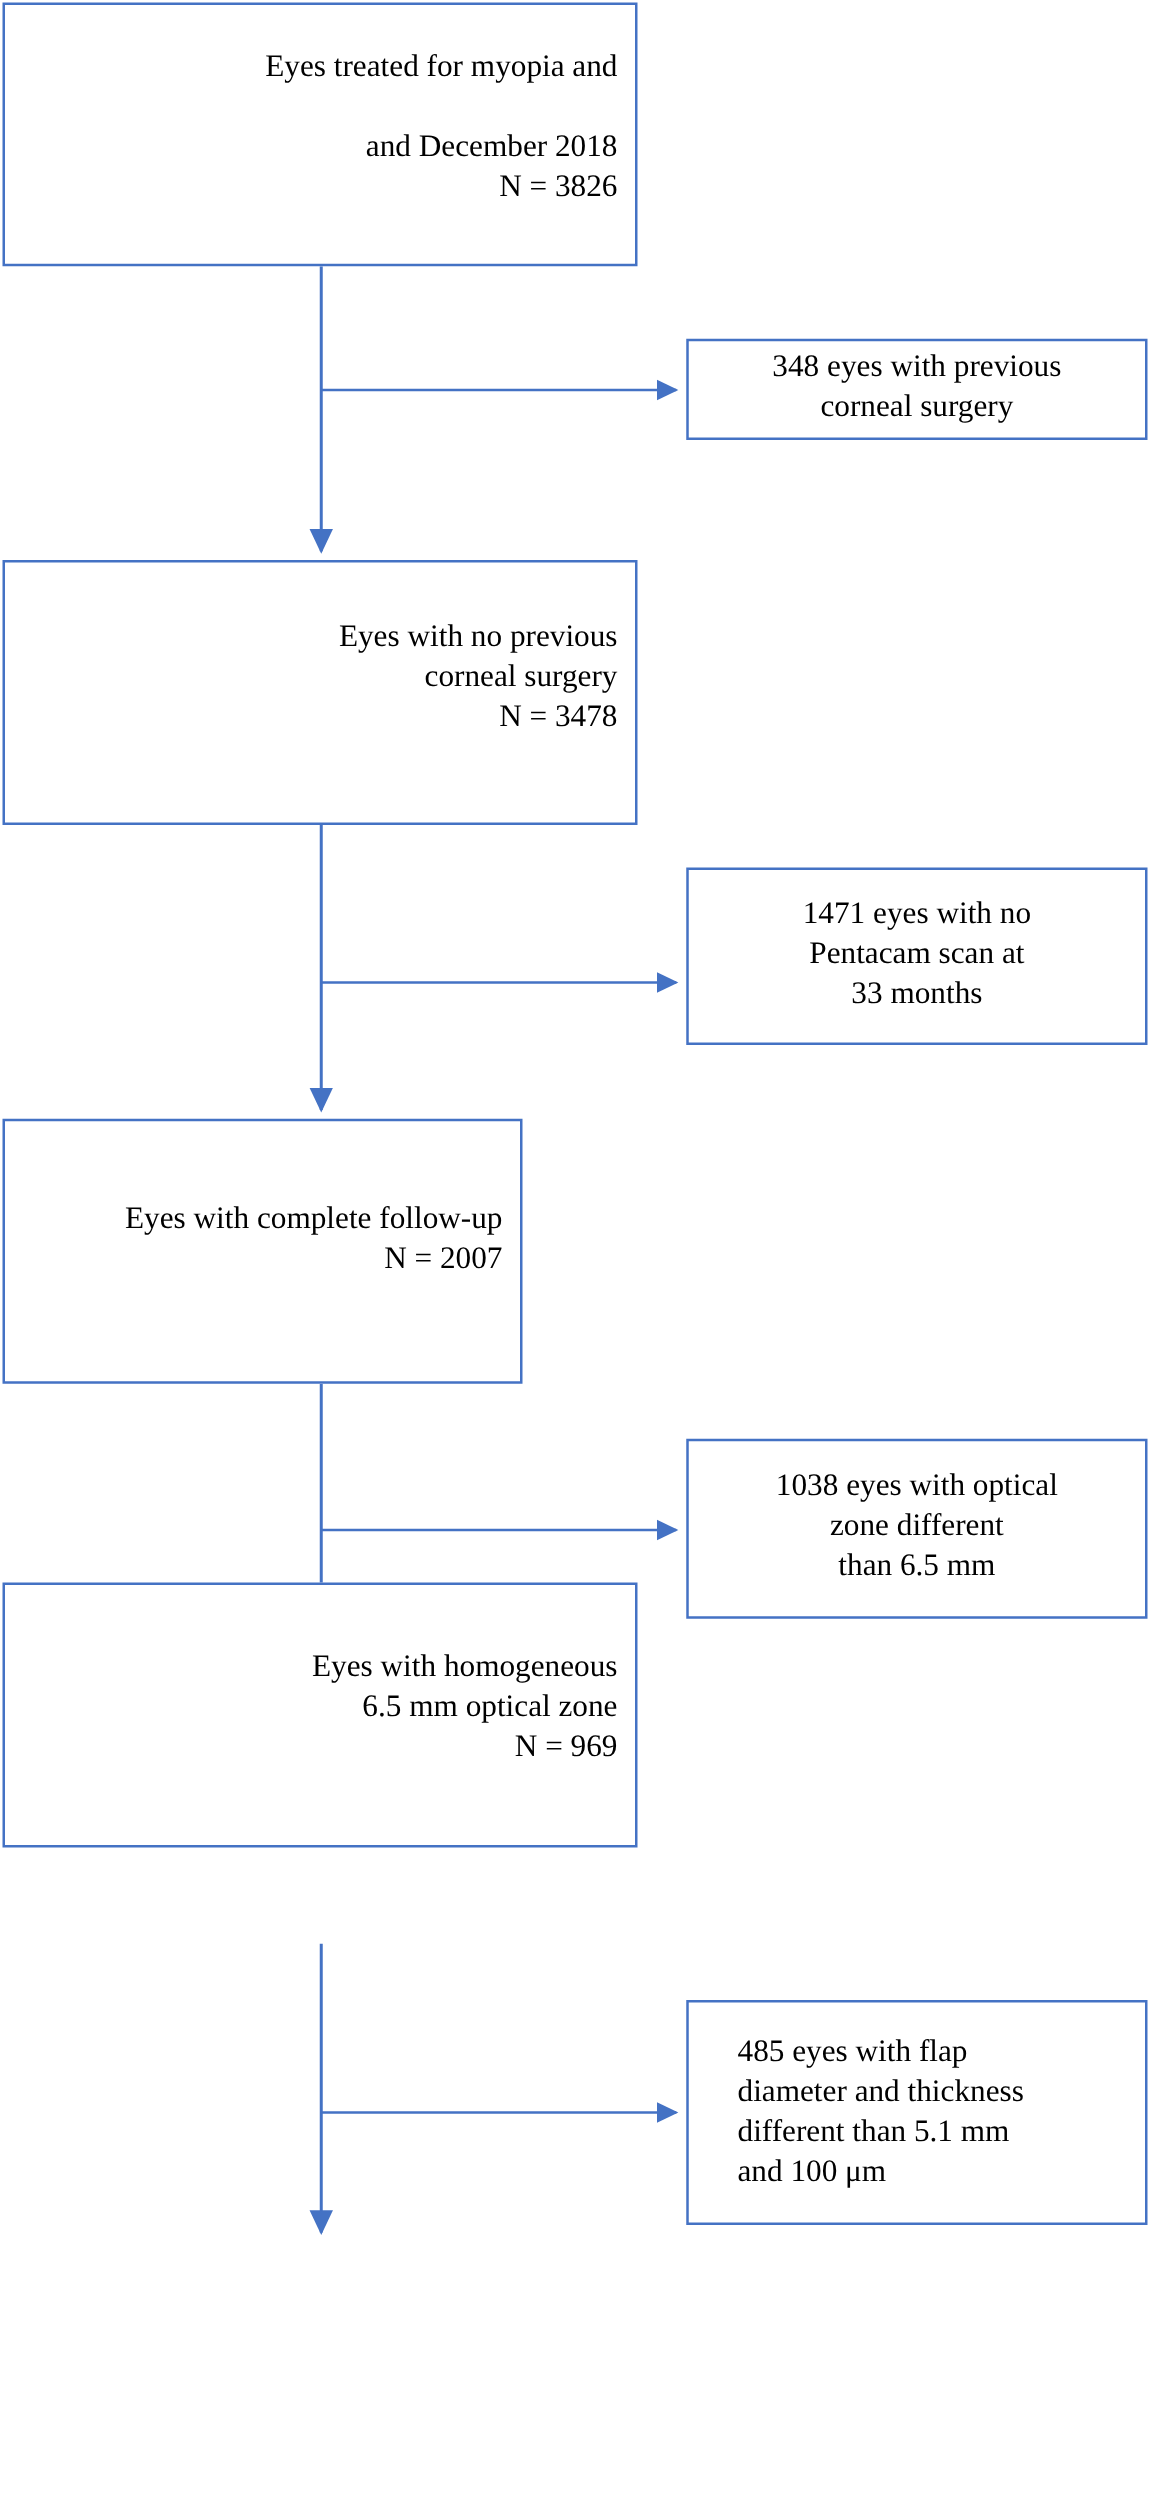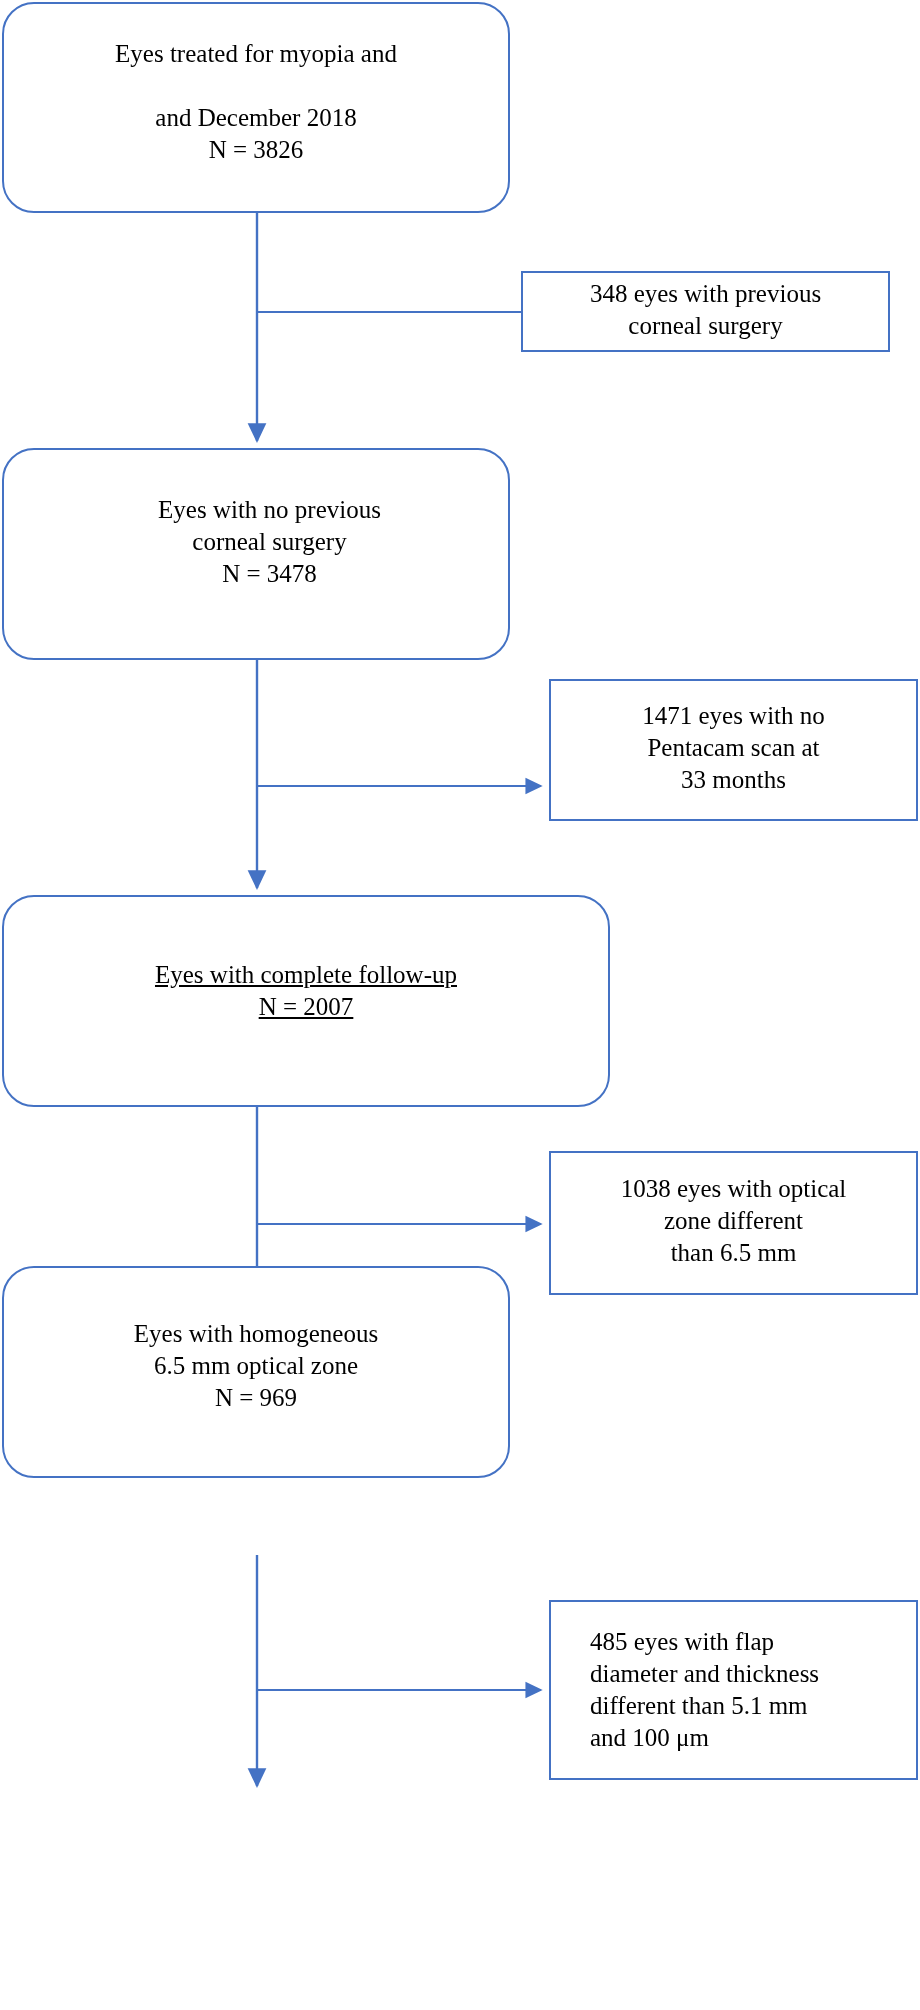--- a/index.html
+++ b/index.html
@@ -34,52 +34,51 @@
     justify-content: center;
     color: #000000;
     font-size: 25px;
     line-height: 1.28;
   }
   .node .txt {
     display: block;
     width: 100%;
   }
   .node.center-node {
-    text-align: center;
+    text-align: right;
     align-items: center;
     padding: 0 14px;
-    border-radius: 32px;
   }
   .node.side-node {
     text-align: center;
     align-items: center;
     padding: 0 16px;
   }
   .node.side-node.left-align {
     text-align: left;
     align-items: flex-start;
     padding: 0 16px 0 39px;
   }
   
   #node-enrollment-source { left: 2px;  top: 2px;    width: 508px; height: 211px; }
   #node-no-previous-surgery { left: 2px; top: 448px;  width: 508px; height: 212px; padding-left: 41px; }
-  #node-complete-followup  { left: 2px;  top: 895px;  width: 608px; height: 212px; text-decoration: underline; }
+  #node-complete-followup  { left: 2px;  top: 895px;  width: 416px; height: 212px; }
   #node-homogeneous-zone   { left: 2px;  top: 1266px; width: 508px; height: 212px; }
   #node-enrolled-final     { left: 2px;  top: 1793px; width: 508px; height: 210px; }
 
   
   #node-enrollment-source .txt  { transform: translateY(-6px); }
   #node-no-previous-surgery .txt { transform: translateY(-12px); }
   #node-complete-followup .txt  { transform: translateY(-10px); }
   #node-homogeneous-zone .txt   { transform: translateY(-6px); }
   #node-enrolled-final .txt     { transform: translateY(-14px); }
 
   
-  #node-excl-previous-surgery { left: 521px; top: 271px;  width: 369px; height: 81px; }
-  #node-excl-no-pentacam      { left: 549px; top: 679px;  width: 369px; height: 142px; }
+  #node-excl-previous-surgery { left: 549px; top: 271px;  width: 369px; height: 81px; }
+  #node-excl-no-pentacam      { left: 549px; top: 694px;  width: 369px; height: 142px; }
   #node-excl-optical-zone     { left: 549px; top: 1151px; width: 369px; height: 144px; }
   #node-excl-flap-params      { left: 549px; top: 1600px; width: 369px; height: 180px; }
 
   #node-excl-previous-surgery .txt { transform: translateY(-2px); }
   #node-excl-no-pentacam .txt { transform: translateY(-2px); }
   #node-excl-optical-zone .txt { transform: translateY(-2px); }
   #node-excl-flap-params .txt { transform: translateY(0px); }
 </style>
 </head>
 <body>

